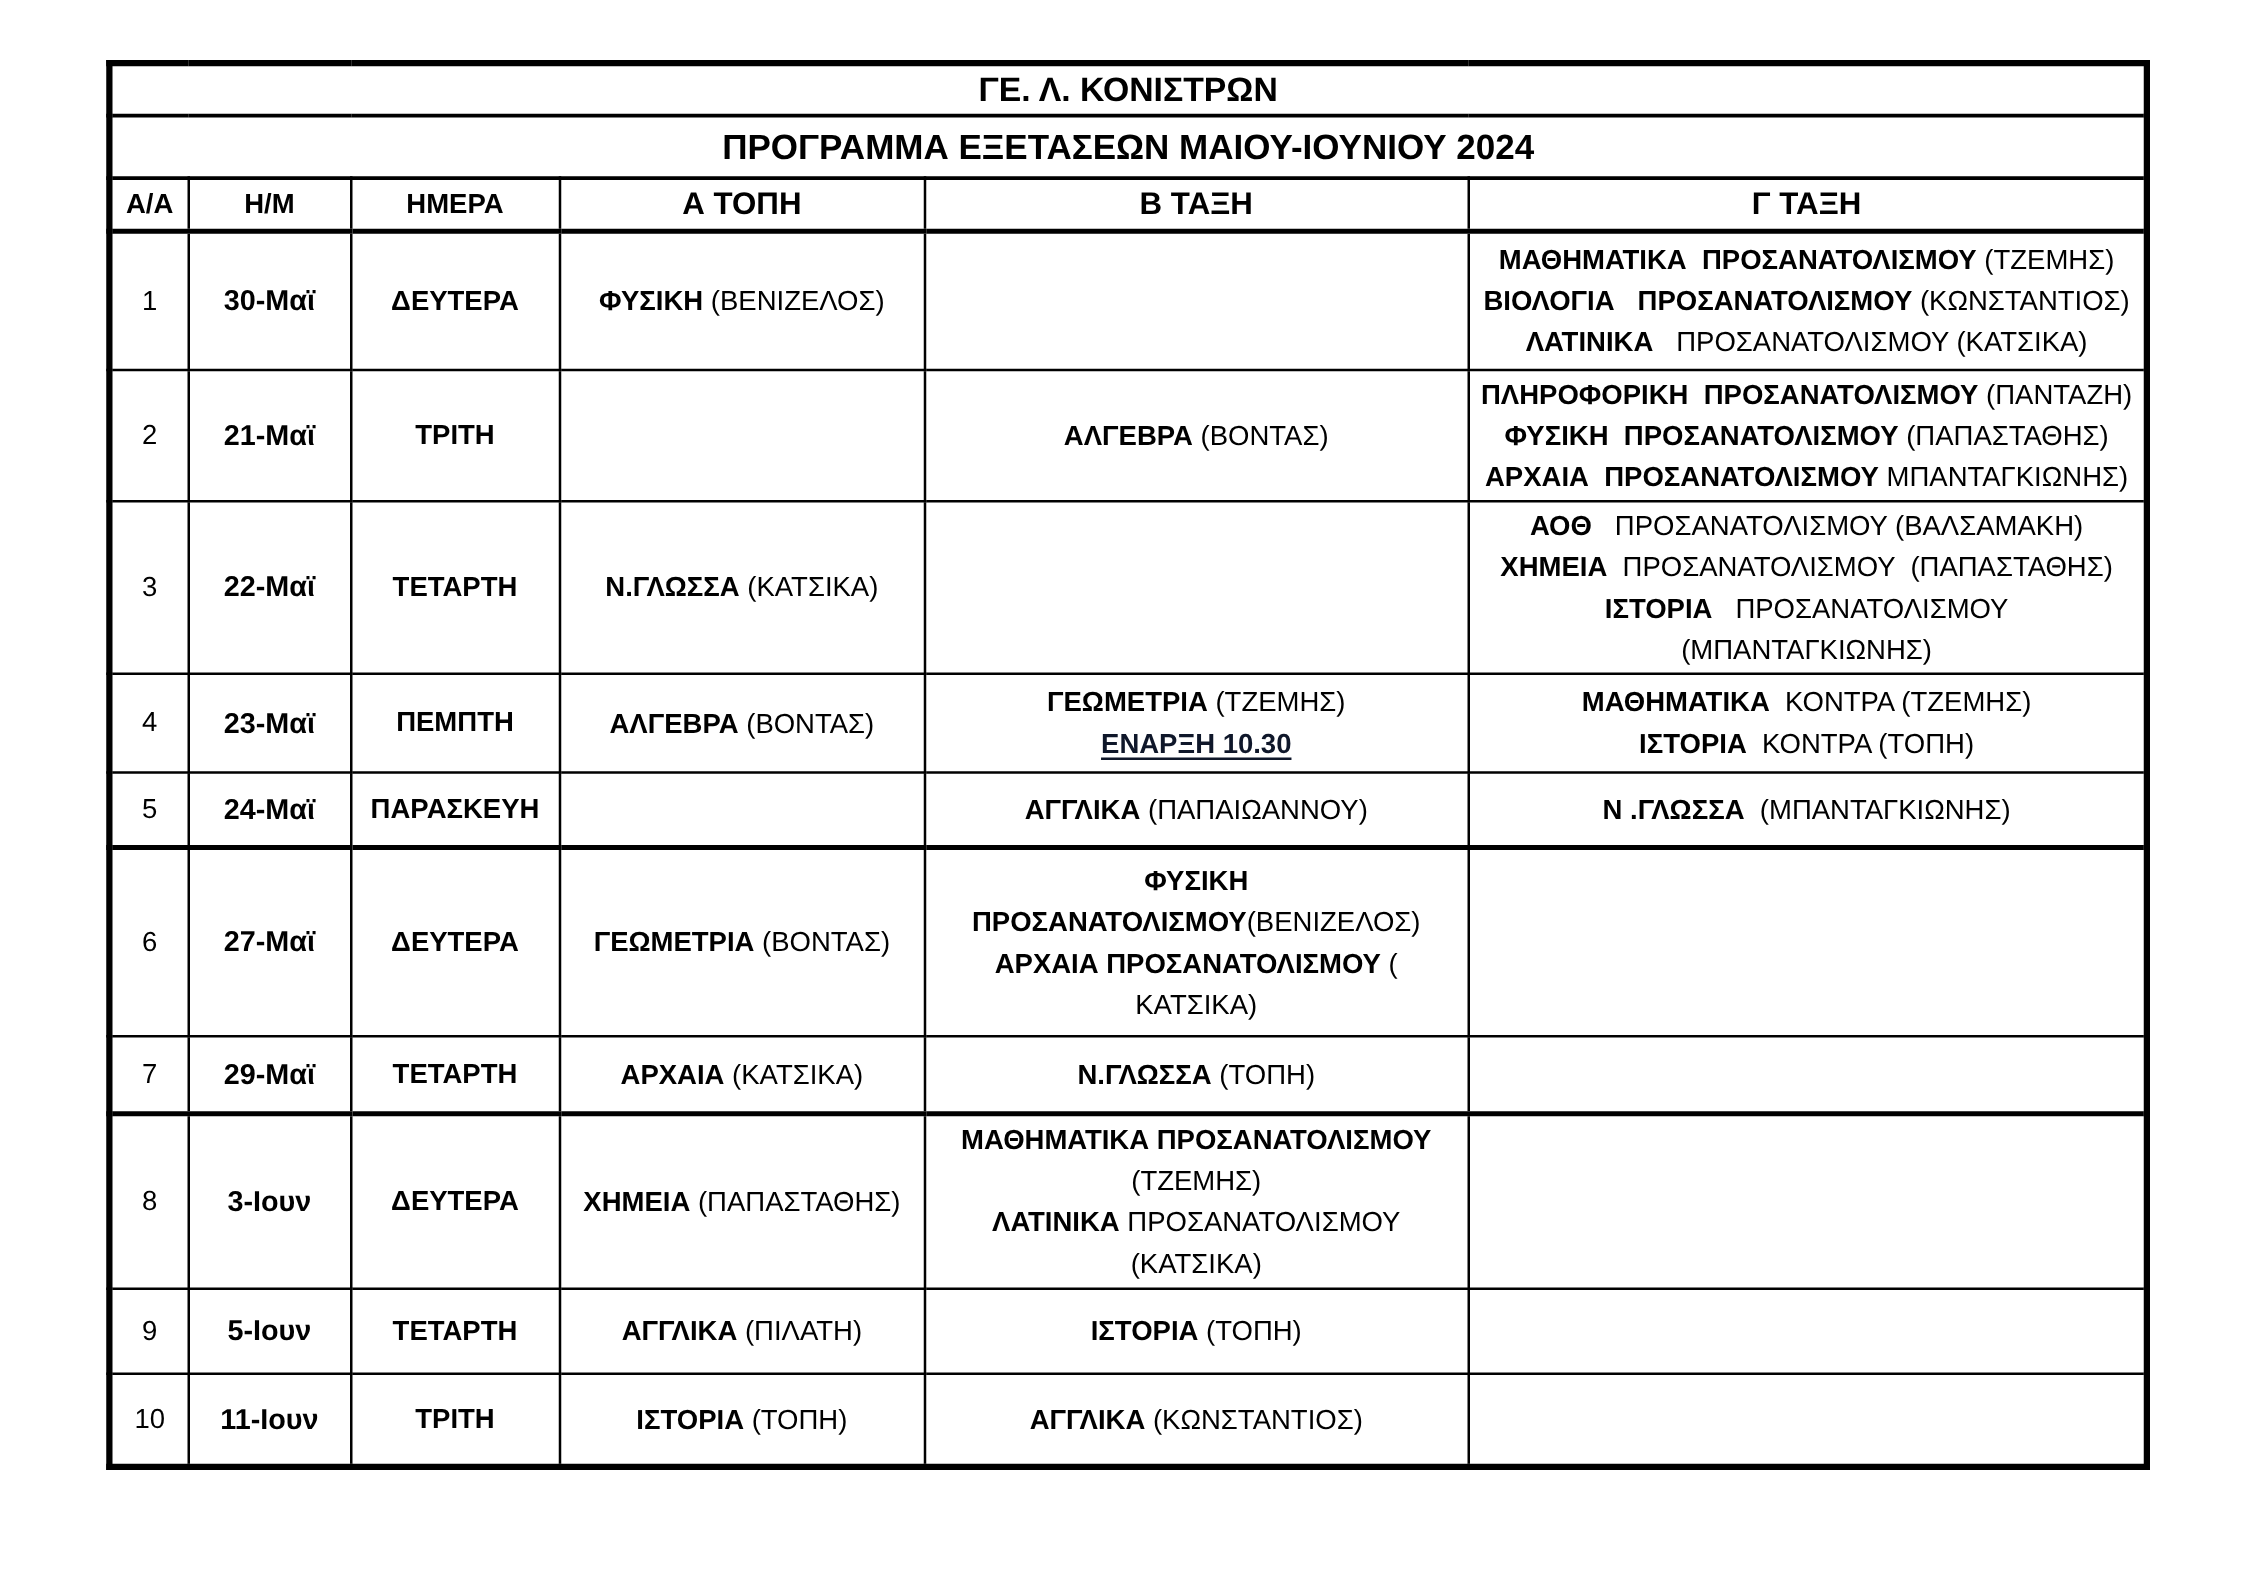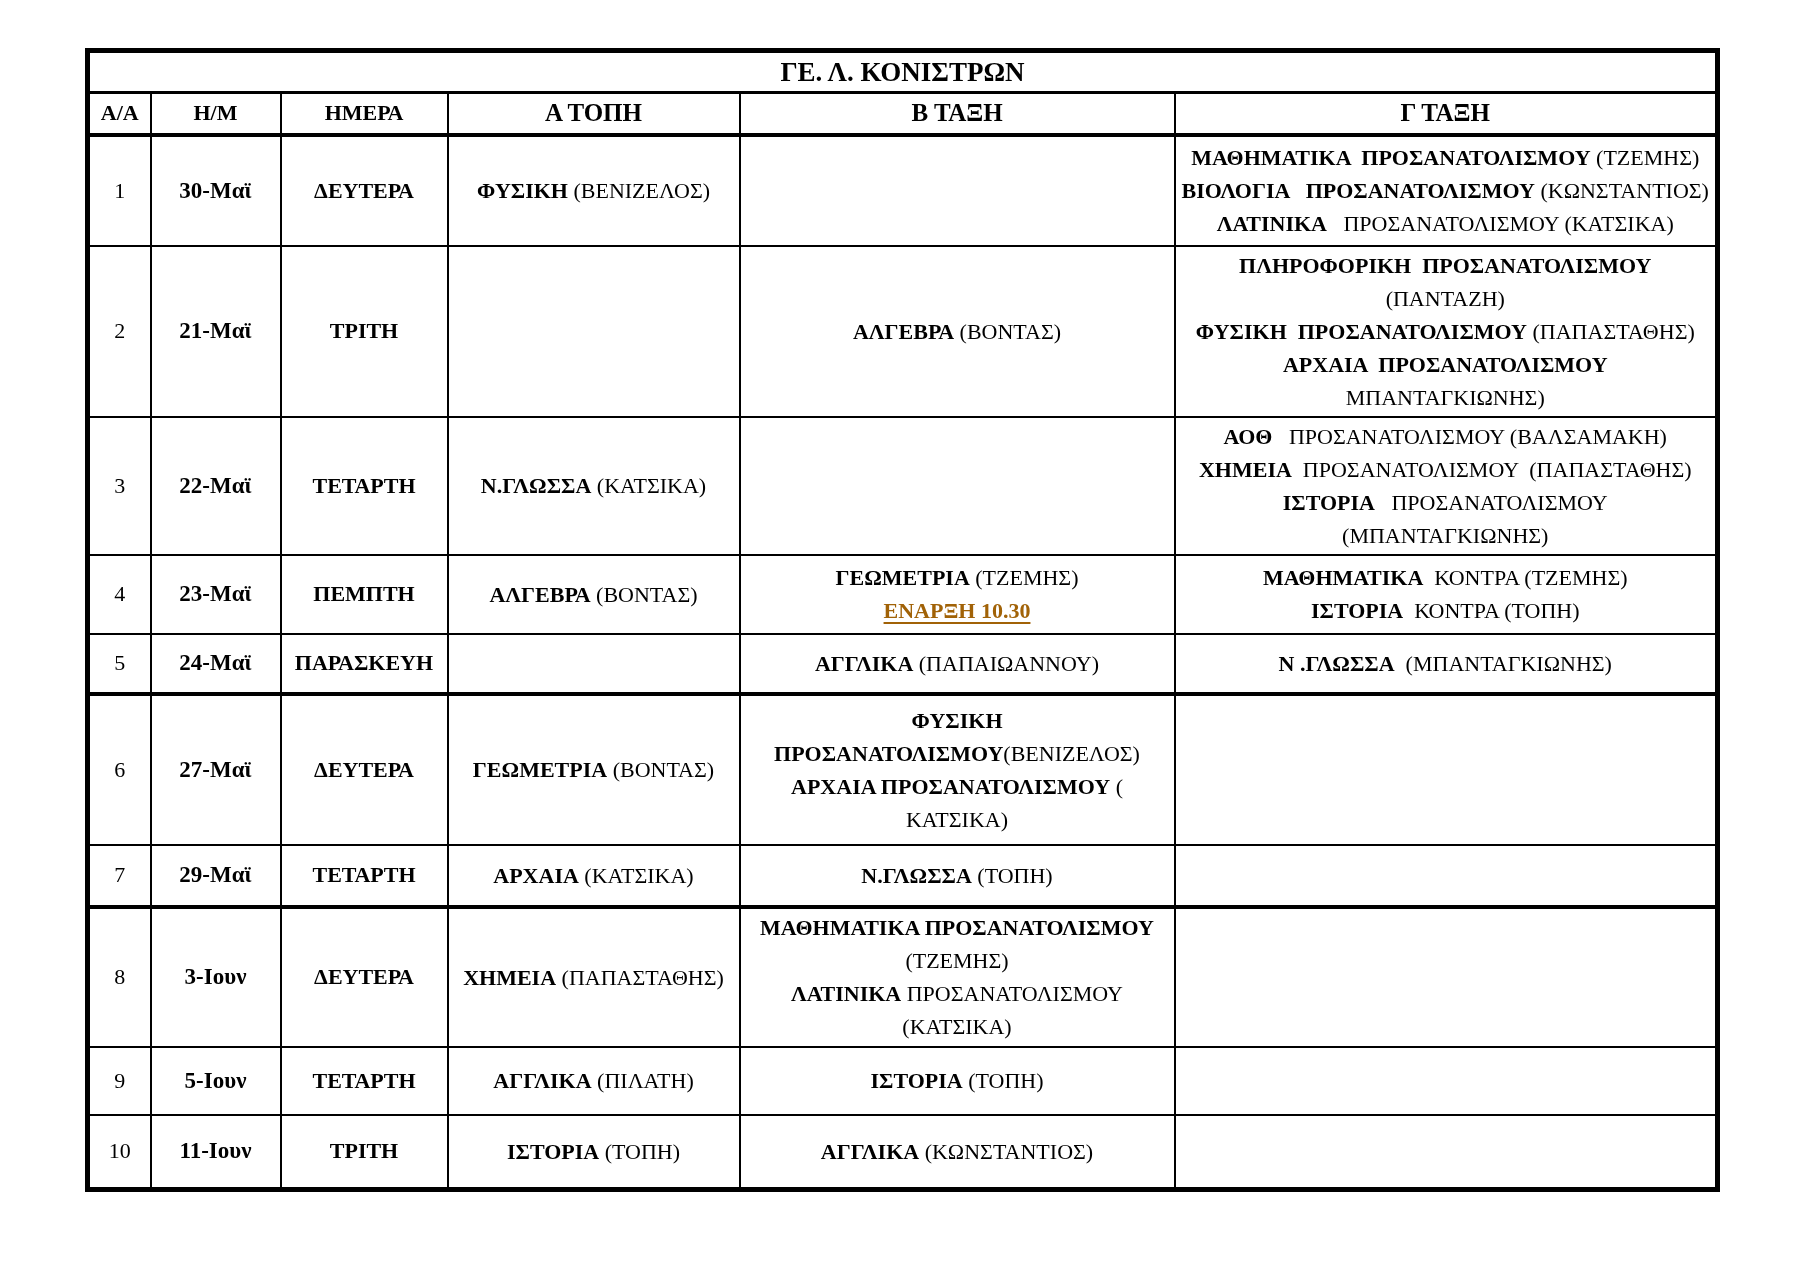--- a/index.html
+++ b/index.html
@@ -1,20 +1,20 @@
 <!DOCTYPE html>
 <html lang="el"><head>
 <meta charset="utf-8">
 <style>
   html,body{margin:0;padding:0;background:#ffffff;}
   body{
     width:1800px;height:1273px;position:relative;overflow:hidden;
     font-family:"Liberation Sans","DejaVu Sans",sans-serif;color:#000;
   }
-  .sheet{position:absolute;left:85px;top:48px;font-family:Liberation Serif, serif;}
+  .sheet{position:absolute;left:85px;top:48px;}
   table.schedule{
     border-collapse:collapse;table-layout:fixed;width:1630px;
     border:5px solid #000;
   }
   table.schedule td{
     border:2px solid #000;
     text-align:center;vertical-align:middle;
     padding:2px 6px;overflow:hidden;
     white-space:pre-wrap;
   }
@@ -46,20 +46,23 @@
         <col style="width:130px">
         <col style="width:167px">
       <col style="width:292px">
         <col style="width:435px">
         <col style="width:543px">
     </colgroup>
     <tbody id="tbody">
       <tr class="title-row" style="height:42px">
         <td colspan="6">ΓΕ. Λ. ΚΟΝΙΣΤΡΩΝ</td>
       </tr>
+      <tr class="title-row t2" style="height:50px">
+        <td colspan="6">ΠΡΟΓΡΑΜΜΑ ΕΞΕΤΑΣΕΩΝ ΜΑΙΟΥ-ΙΟΥΝΙΟΥ 2024</td>
+      </tr>
       <tr class="head-row" id="head-row" style="height:42px">
           <td class="small">Α/Α</td>
           <td class="small">Η/Μ</td>
           <td class="small">ΗΜΕΡΑ</td>
           <td>Α ΤΟΠΗ</td>
           <td>Β ΤΑΞΗ</td>
           <td>Γ ΤΑΞΗ</td>
         </tr>
 
     <tr style="height: 111px;">
@@ -84,21 +87,21 @@
           <td class="day-cell">ΤΕΤΑΡΤΗ</td>
           <td class="class-cell"><div class="line"><span class="seg-b">Ν.ΓΛΩΣΣΑ</span><span class="seg-r"> (ΚΑΤΣΙΚΑ)</span></div></td>
           <td class="class-cell"></td>
           <td class="class-cell"><div class="line"><span class="seg-b">ΑΟΘ</span><span class="seg-r">   ΠΡΟΣΑΝΑΤΟΛΙΣΜΟΥ (ΒΑΛΣΑΜΑΚΗ)</span></div><div class="line"><span class="seg-b">ΧΗΜΕΙΑ</span><span class="seg-r">  ΠΡΟΣΑΝΑΤΟΛΙΣΜΟΥ  (ΠΑΠΑΣΤΑΘΗΣ)</span></div><div class="line"><span class="seg-b">ΙΣΤΟΡΙΑ</span><span class="seg-r">   ΠΡΟΣΑΝΑΤΟΛΙΣΜΟΥ (ΜΠΑΝΤΑΓΚΙΩΝΗΣ)</span></div></td>
         </tr>
         <tr style="height: 79px;">
           <td class="num-cell">4</td>
           <td class="date-cell">23-Μαϊ</td>
           <td class="day-cell">ΠΕΜΠΤΗ</td>
           <td class="class-cell"><div class="line"><span class="seg-b">ΑΛΓΕΒΡΑ</span><span class="seg-r"> (ΒΟΝΤΑΣ)</span></div></td>
-          <td class="class-cell"><div class="line"><span class="seg-b">ΓΕΩΜΕΤΡΙΑ</span><span class="seg-r"> (ΤΖΕΜΗΣ)</span></div><div class="line"><span class="seg-red" style="color: #a16207;">ΕΝΑΡΞΗ 10.30</span></div></td>
+          <td class="class-cell"><div class="line"><span class="seg-b">ΓΕΩΜΕΤΡΙΑ</span><span class="seg-r"> (ΤΖΕΜΗΣ)</span></div><div class="line"><span class="seg-red" style="color: #0f172a;">ΕΝΑΡΞΗ 10.30</span></div></td>
           <td class="class-cell"><div class="line"><span class="seg-b">ΜΑΘΗΜΑΤΙΚΑ</span><span class="seg-r">  ΚΟΝΤΡΑ (ΤΖΕΜΗΣ)</span></div><div class="line"><span class="seg-b">ΙΣΤΟΡΙΑ</span><span class="seg-r">  ΚΟΝΤΡΑ (ΤΟΠΗ)</span></div></td>
         </tr>
         <tr class="tb" style="height: 60px;">
           <td class="num-cell">5</td>
           <td class="date-cell">24-Μαϊ</td>
           <td class="day-cell">ΠΑΡΑΣΚΕΥΗ</td>
           <td class="class-cell"></td>
           <td class="class-cell"><div class="line"><span class="seg-b">ΑΓΓΛΙΚΑ</span><span class="seg-r"> (ΠΑΠΑΙΩΑΝΝΟΥ)</span></div></td>
           <td class="class-cell"><div class="line"><span class="seg-b">Ν .ΓΛΩΣΣΑ</span><span class="seg-r">  (ΜΠΑΝΤΑΓΚΙΩΝΗΣ)</span></div></td>
         </tr>

